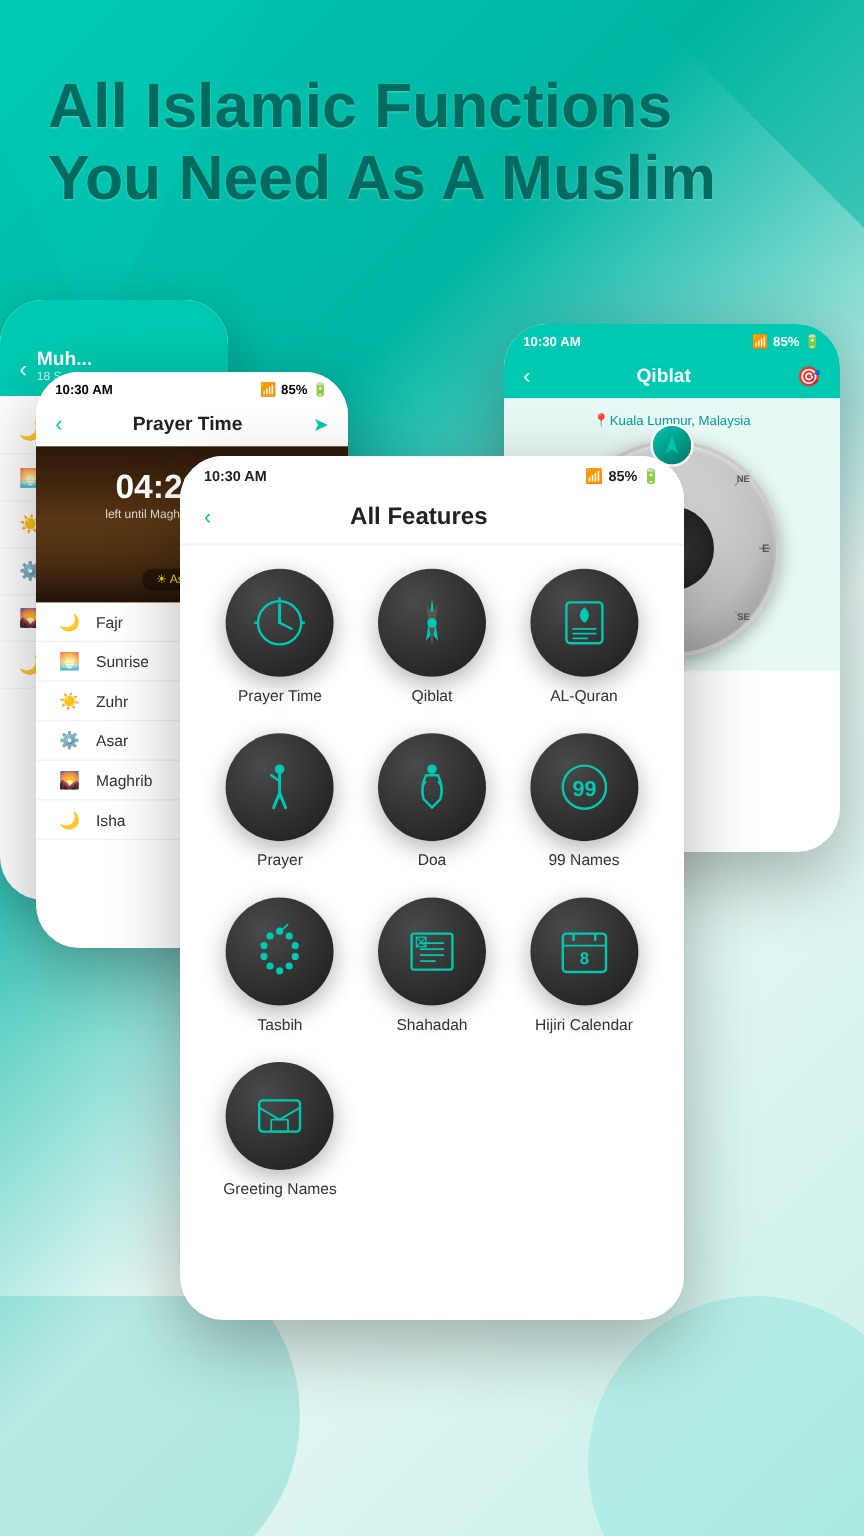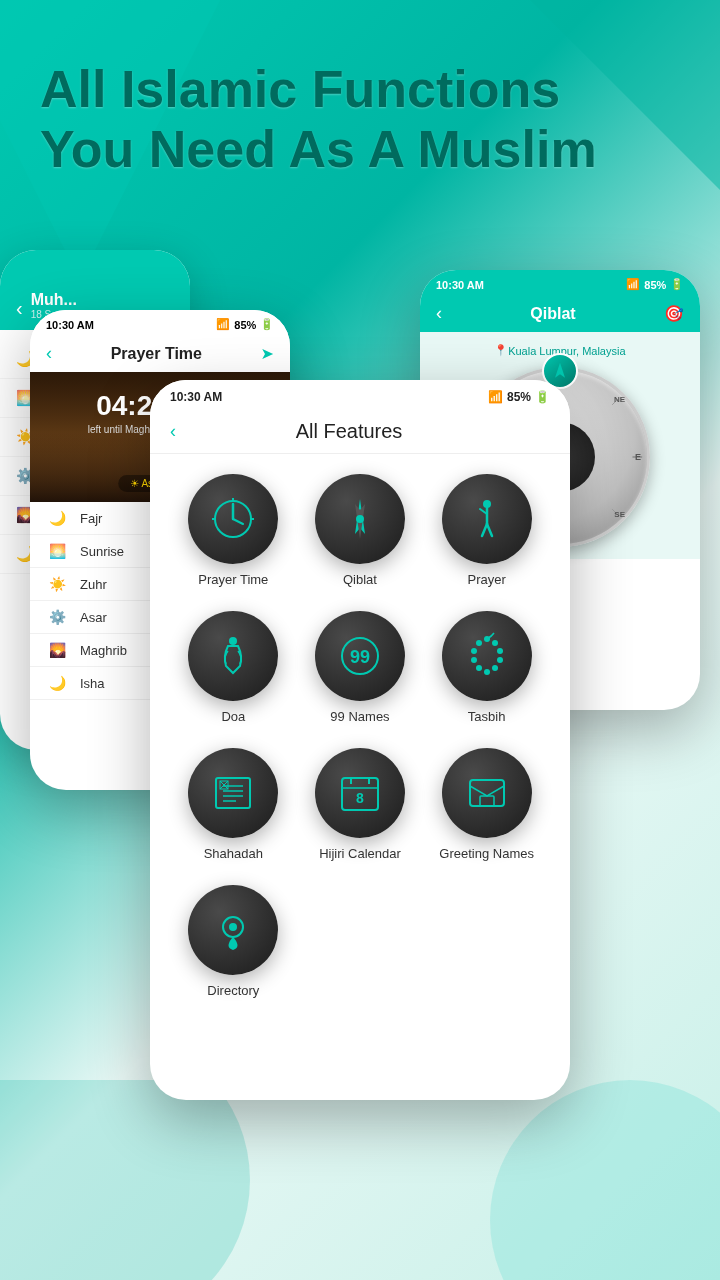--- a/index.html
+++ b/index.html
@@ -299,21 +299,21 @@
     .phone-features .nav-bar {
       background: #fff;
       padding: 10px 20px;
       display: flex;
       align-items: center;
       justify-content: space-between;
       border-bottom: 1px solid #eee;
     }
     .phone-features .nav-bar .title {
       font-size: 20px;
-      font-weight: 400;
+      font-weight: 700;
       color: #222;
     }
     .features-grid {
       padding: 20px 30px;
       display: grid;
       grid-template-columns: repeat(3, 1fr);
       gap: 24px 20px;
       overflow-y: auto;
     }
     .feature-item {
@@ -617,20 +617,32 @@
         <div class="feature-icon">
           <svg viewBox="0 0 50 50" width="50" height="50">
             <polygon points="25,5 20,40 25,34 30,40" fill="#00c9b1"></polygon>
             <polygon points="25,45 20,10 25,16 30,10" fill="#555"></polygon>
             <circle cx="25" cy="25" r="4" fill="#00c9b1"></circle>
           </svg>
         </div>
         <span class="feature-label">Qiblat</span>
       </div>
 
+      <div class="feature-item">
+        <div class="feature-icon">
+          <svg viewBox="0 0 50 50" width="50" height="50">
+            <rect x="10" y="8" width="30" height="34" rx="3" fill="none" stroke="#00c9b1" stroke-width="2"></rect>
+            <path d="M25 12 C20 16 20 22 25 25 C30 22 30 16 25 12Z" fill="#00c9b1"></path>
+            <line x1="15" y1="30" x2="35" y2="30" stroke="#00c9b1" stroke-width="1.5"></line>
+            <line x1="15" y1="34" x2="35" y2="34" stroke="#00c9b1" stroke-width="1.5"></line>
+            <line x1="15" y1="38" x2="28" y2="38" stroke="#00c9b1" stroke-width="1.5"></line>
+          </svg>
+        </div>
+        <span class="feature-label">AL-Quran</span>
+      </div>
 
       <div class="feature-item">
         <div class="feature-icon">
           <svg viewBox="0 0 50 50" width="50" height="50">
             <circle cx="25" cy="10" r="4" fill="#00c9b1"></circle>
             <line x1="25" y1="14" x2="25" y2="30" stroke="#00c9b1" stroke-width="2.5" stroke-linecap="round"></line>
             <line x1="25" y1="20" x2="18" y2="15" stroke="#00c9b1" stroke-width="2" stroke-linecap="round"></line>
             <line x1="25" y1="30" x2="20" y2="42" stroke="#00c9b1" stroke-width="2.5" stroke-linecap="round"></line>
             <line x1="25" y1="30" x2="30" y2="42" stroke="#00c9b1" stroke-width="2.5" stroke-linecap="round"></line>
           </svg>
@@ -715,29 +727,19 @@
         <div class="feature-icon">
           <svg viewBox="0 0 50 50" width="50" height="50">
             <rect x="8" y="12" width="34" height="26" rx="3" fill="none" stroke="#00c9b1" stroke-width="2"></rect>
             <path d="M8 18 L25 28 L42 18" fill="none" stroke="#00c9b1" stroke-width="1.5"></path>
             <rect x="18" y="28" width="14" height="10" rx="1" fill="none" stroke="#00c9b1" stroke-width="1.5"></rect>
           </svg>
         </div>
         <span class="feature-label">Greeting Names</span>
       </div>
 
-      <div class="feature-item">
-        <div class="feature-icon">
-          <svg viewBox="0 0 50 50" width="50" height="50">
-            <circle cx="25" cy="22" r="10" fill="none" stroke="#00c9b1" stroke-width="2"></circle>
-            <circle cx="25" cy="22" r="4" fill="#00c9b1"></circle>
-            <path d="M25 32 C25 32 15 42 25 45 C35 42 25 32 25 32Z" fill="#00c9b1"></path>
-          </svg>
-        </div>
-        <span class="feature-label">Directory</span>
-      </div>
 
     </div>
   </div>
 
 </div>
 
 <div class="bottom-decor"></div>
 
 </body></html>

